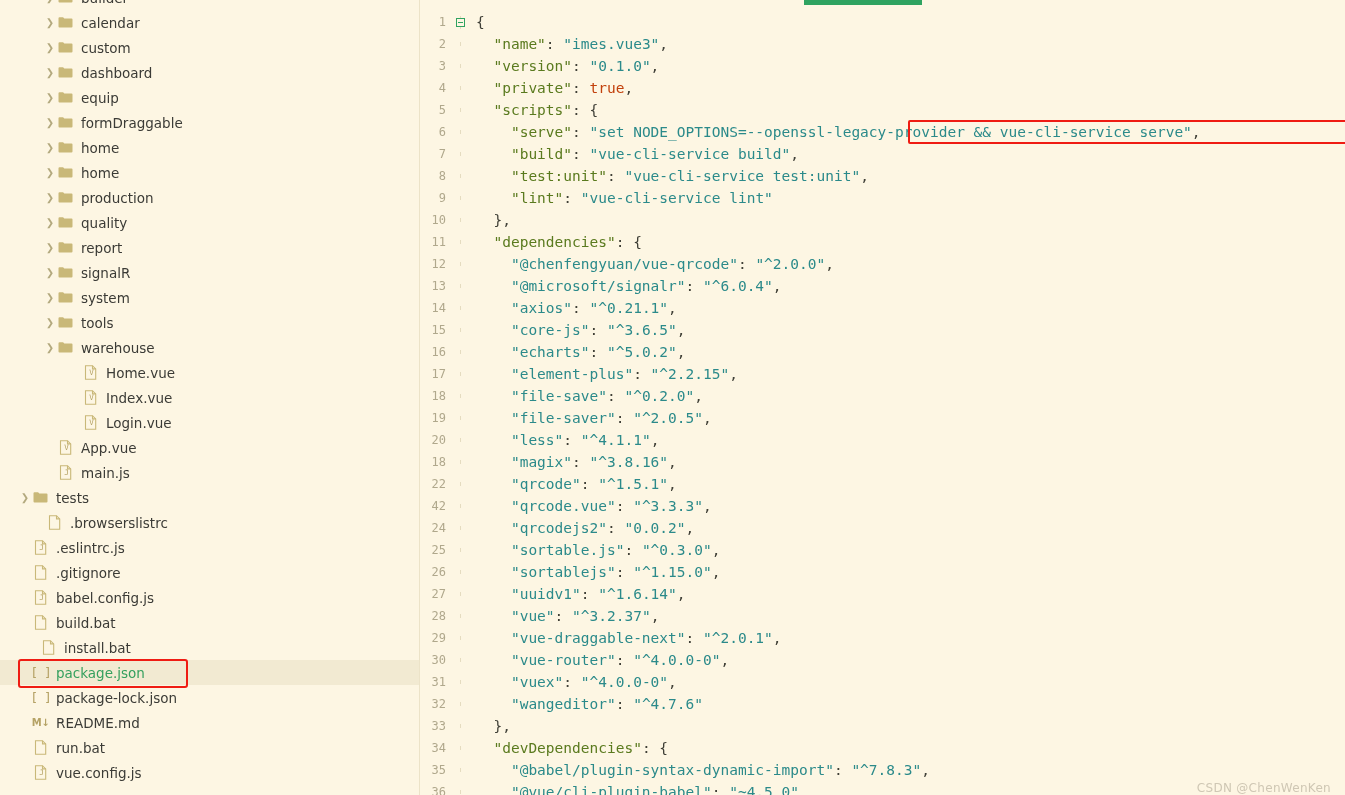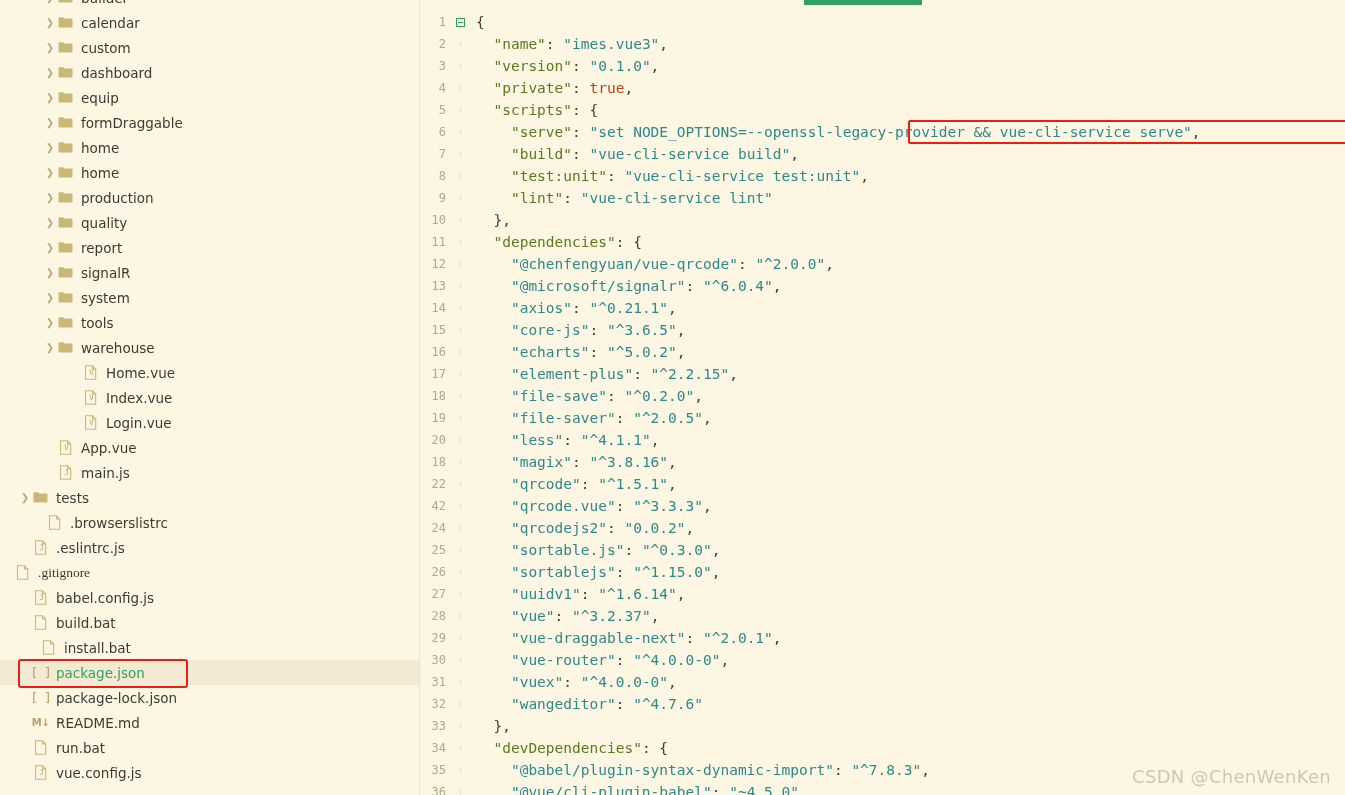--- a/index.html
+++ b/index.html
@@ -211,23 +211,23 @@
     border: 2.5px solid #ef1c13;
     border-radius: 2px;
     box-sizing: border-box;
     pointer-events: none;
     z-index: 5;
   }
 
   #watermark {
     position: absolute;
     right: 14px;
-    bottom: 8px;
+    bottom: 0;
     color: #cfc7b4;
-    font-size: 18px;
+    font-size: 12px;
     font-family: "DejaVu Sans", "Liberation Sans", sans-serif;
     letter-spacing: 0.3px;
     user-select: none;
   }
 </style>
 </head>
 <body>
 
 <div id="app">
 
@@ -446,21 +446,21 @@
           <span class="twisty blank"></span>
           <span class="icon file-ico">
             <svg width="13" height="15" viewBox="0 0 13 15">
               <path d="M1.5 0.7 h7 l3.2 3.2 v10.4 h-10.2 z" fill="none" stroke="#c9b878" stroke-width="1.1"></path>
               <path d="M8.5 0.7 v3.2 h3.2" fill="none" stroke="#c9b878" stroke-width="1.1"></path>
               <text x="5.2" y="9.6" font-size="7.5" font-family="DejaVu Sans Mono, monospace" fill="#b5a265">J</text>
             </svg>
           </span>
           <span class="lbl">.eslintrc.js</span>
         </div>
-        <div class="tree-row" style=" font-family: Liberation Serif, serif;">
+        <div class="tree-row" style="padding-left: 18px;">
           <span class="twisty blank"></span>
           <span class="icon file-ico">
             <svg width="13" height="15" viewBox="0 0 13 15">
               <path d="M1.5 0.7 h7 l3.2 3.2 v10.4 h-10.2 z" fill="none" stroke="#c9b878" stroke-width="1.1"></path>
               <path d="M8.5 0.7 v3.2 h3.2" fill="none" stroke="#c9b878" stroke-width="1.1"></path>
             </svg>
           </span>
           <span class="lbl">.gitignore</span>
         </div>
         <div class="tree-row" style="padding-left: 18px;">

